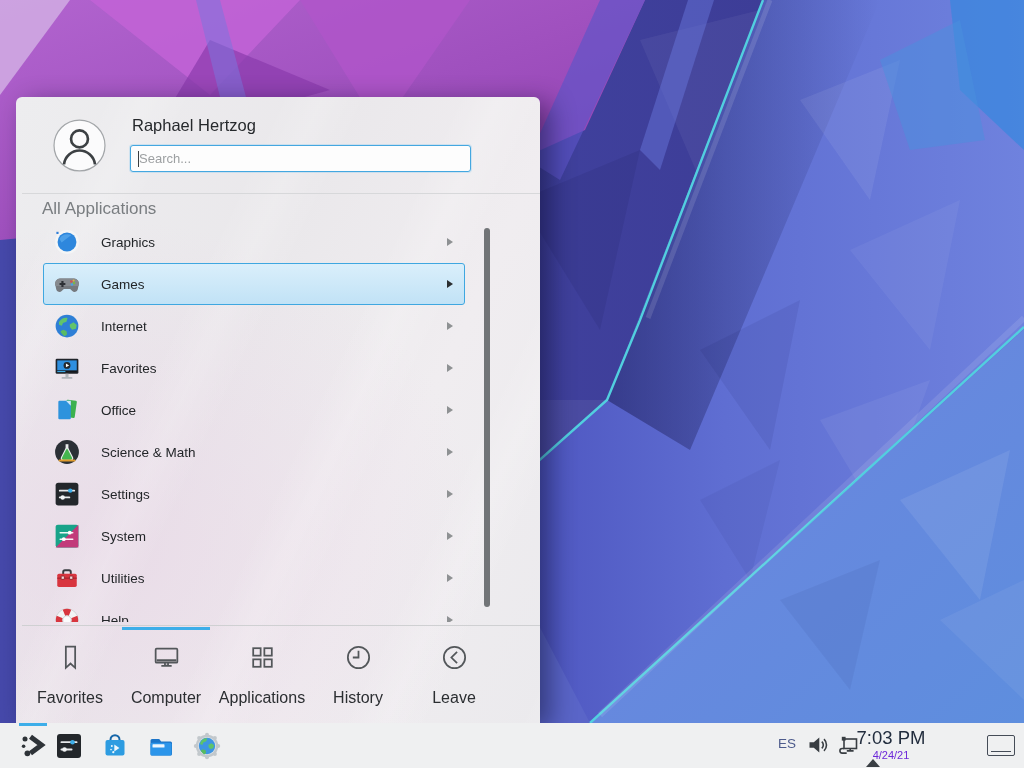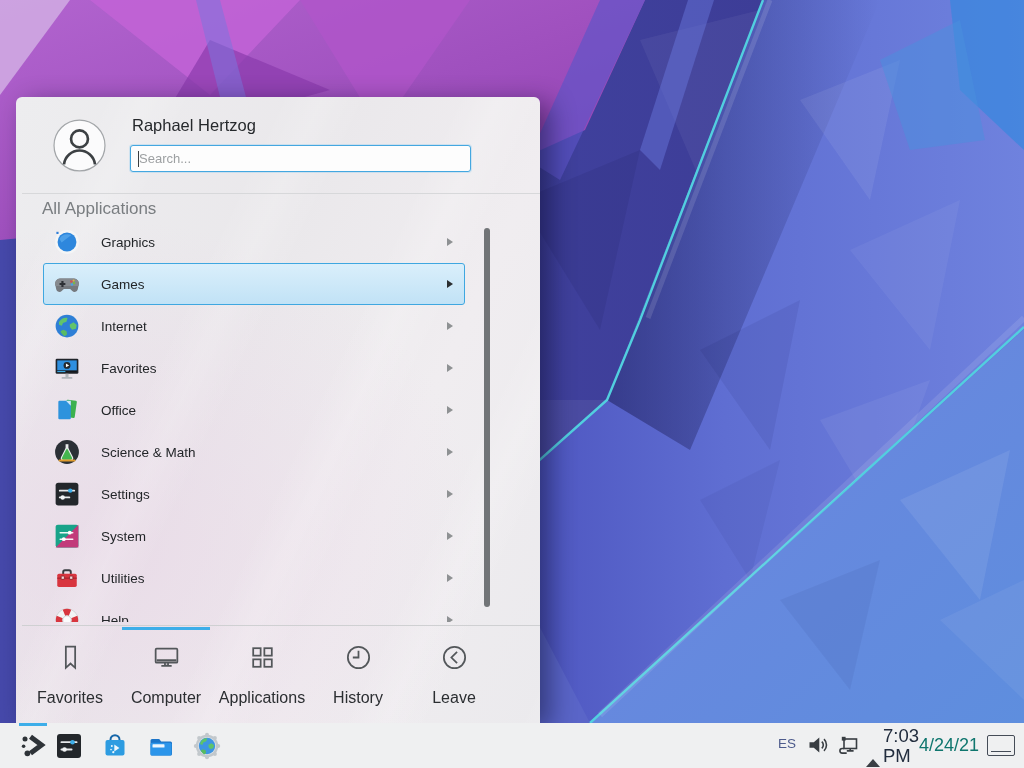--- a/index.html
+++ b/index.html
@@ -62,24 +62,24 @@
     background:#eff0f1; }
   .task { position:absolute; top:9px; width:28px; height:28px; border:none;
     background:transparent; padding:0; cursor:pointer; }
   .task svg { width:28px; height:28px; display:block; }
   .task-indicator { position:absolute; top:0; left:19px; width:28px; height:3px; background:#3daee9; }
   .kb { position:absolute; left:778px; top:13px; font-size:13.5px; font-weight:normal; color:#4d5b8c; }
   .trayicon { position:absolute; width:24px; height:24px; }
   .trayicon svg { width:24px; height:24px; display:block; }
   .caret-up-inner { width:0; height:0; border-left:7px solid transparent;
     border-right:7px solid transparent; border-bottom:8px solid #3a3f44; }
-  .clock { position:absolute; left:888px; top:2px; width:86px; height:41px;
-    display:flex; flex-direction:row; align-items:center; justify-content:center; cursor:default; }
+  .clock { position:absolute; left:848px; top:2px; width:86px; height:41px;
+    display:flex; flex-direction:column; align-items:center; justify-content:center; cursor:default; }
   .time { font-size:18.5px; color:#222d3e; line-height:20px; }
-  .date { font-size:18px; color:#0f766e; line-height:15px; }
+  .date { font-size:11px; color:#6d28d9; line-height:15px; }
   .showdesk { position:absolute; left:987px; top:12px; width:28px; height:21px;
     border:1.5px solid #454c57; border-radius:2px; background:transparent; }
   .showdesk::after { content:""; position:absolute; left:3px; right:3px; bottom:3px;
     height:1.5px; background:#454c57; }
 </style>
 </head>
 <body>
 
 <div id="desktop">
 

